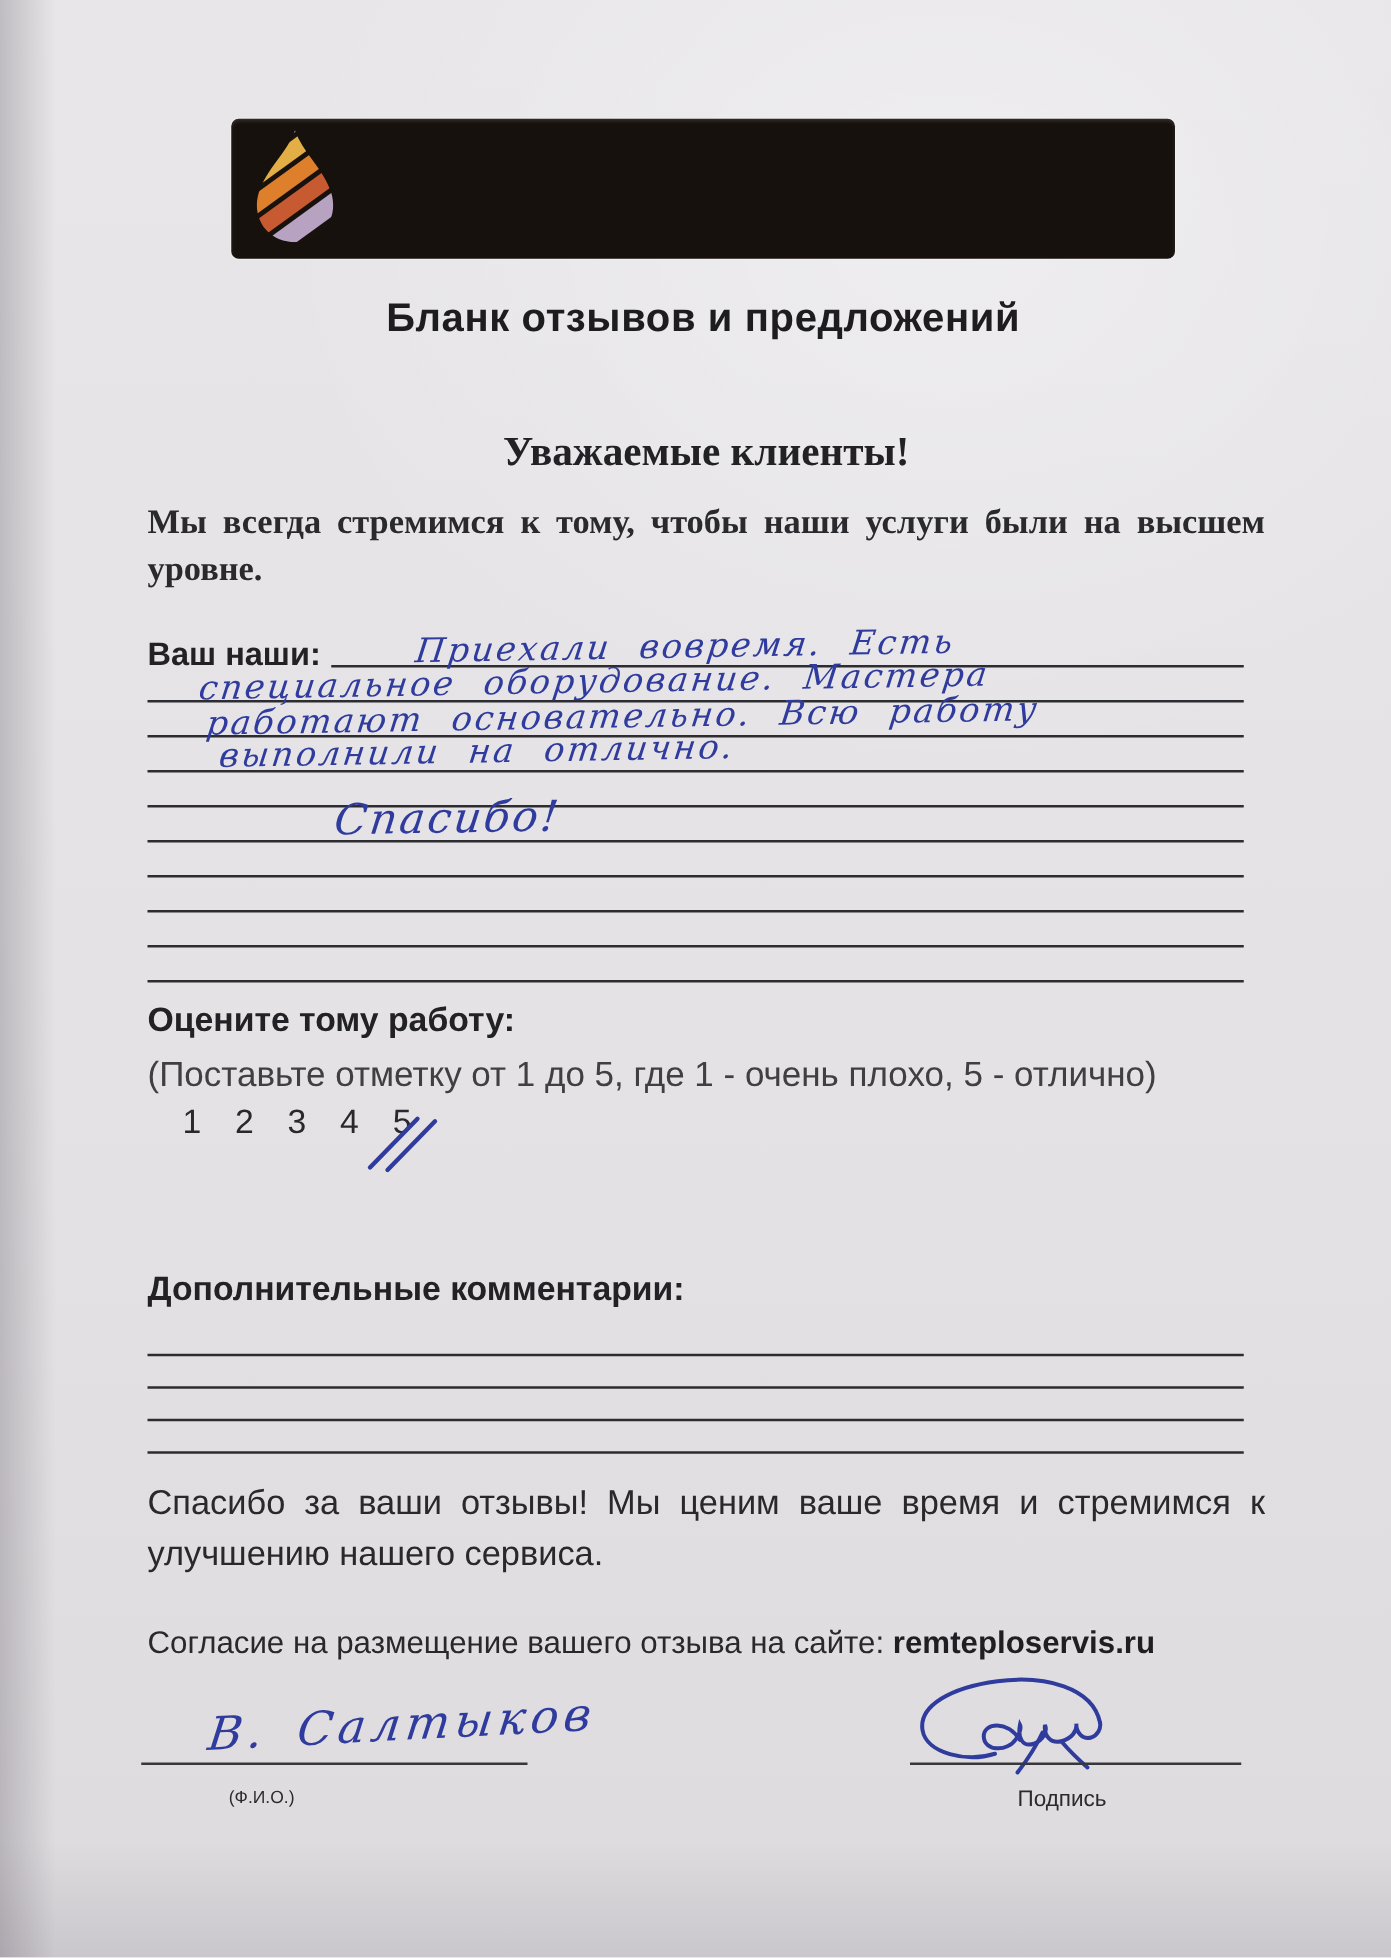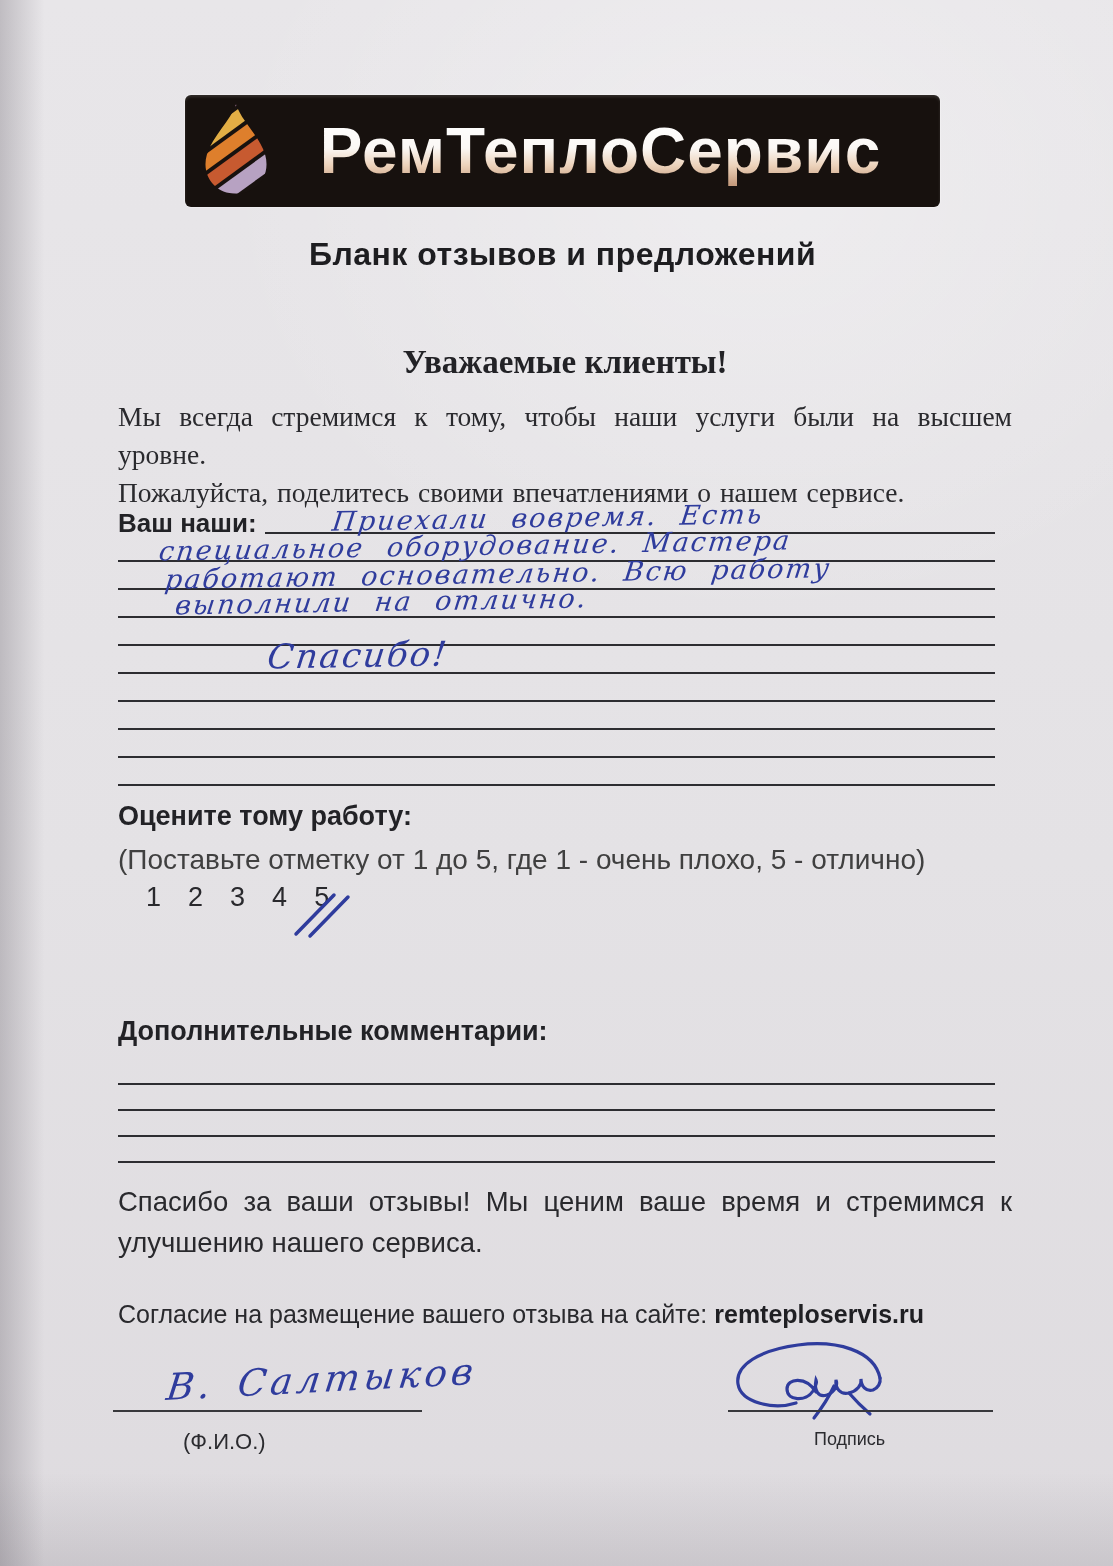--- a/index.html
+++ b/index.html
@@ -23,21 +23,21 @@
        padding-right:10px;white-space:nowrap;
        background:linear-gradient(180deg,#ffffff 8%,#fbf8f5 46%,#ecd2ba 70%,#c append 90%);
        background:linear-gradient(180deg,#ffffff 8%,#fbf8f5 46%,#ecd2ba 70%,#c59b7d 95%);
        -webkit-background-clip:text;background-clip:text;color:transparent;}
   .subtitle{left:185px;top:236px;width:755px;text-align:center;
        font-size:32px;font-weight:bold;color:#1d1d20;letter-spacing:.5px;}
 
   .greet{left:118px;top:344px;width:894px;text-align:center;
        font-family:"Liberation Serif",serif;font-weight:bold;font-size:33px;color:#222226;}
   .intro{left:118px;top:398px;width:894px;font-family:"Liberation Serif",serif;
-       font-size:27.5px;line-height:38px;color:#2a2a2e;word-spacing:2px;}
+       font-size:27.5px;line-height:38px;color:#2a2a2e;word-spacing:2px;font-weight:bold;}
   .just{text-align:justify;text-align-last:justify;}
 
   
   .review{left:118px;top:506px;width:877px;}
   .review-label{position:absolute;left:0;top:2px;font-weight:bold;font-size:26px;color:#222226;}
   .rrow{position:relative;height:28px;}
   .rrow .rline{position:absolute;left:0;right:0;bottom:0;height:0;border-bottom:2px solid #2d2d31;}
   .rrow.first .rline{left:147px;}
   .hand{position:absolute;bottom:1px;white-space:nowrap;color:#2f3c9d;
        font-family:"DejaVu Serif",serif;font-style:italic;font-size:27px;
@@ -55,21 +55,21 @@
   .thanks{left:118px;top:1181px;width:894px;font-size:27.5px;line-height:41px;color:#29292d;}
   .consent{left:118px;top:1300px;font-size:25px;color:#29292d;}
   .consent b{color:#1f1f23;}
 
   .sigline{height:0;border-top:2px solid #38383c;}
   .sig-left-line{left:113px;top:1410px;width:309px;}
   .sig-right-line{left:728px;top:1410px;width:265px;}
   .sig-name{left:168px;top:1358px;color:#2f3c9d;font-family:"DejaVu Serif",serif;
        font-style:italic;font-size:37px;letter-spacing:4px;word-spacing:8px;
        transform:skewX(-10deg) rotate(-3deg);white-space:nowrap;}
-  .fio-label{left:183px;top:1429px;font-size:22px;color:#2b2b2f;}
+  .fio-label{left:183px;top:1429px;font-size:14px;color:#2b2b2f;}
   .sign-label{left:814px;top:1429px;font-size:18px;color:#2b2b2f;}
   .sig-scribble{left:730px;top:1336px;}
 </style>
 </head>
 <body>
 
 <div class="paper-shade"></div>
 
 <div class="abs logo-box">
   <span class="flame">
@@ -84,30 +84,28 @@
         <g transform="rotate(-36 36 48)">
           <rect x="-34" y="-2" width="140" height="14" fill="#bd8fb5"></rect>
           <rect x="-34" y="16" width="140" height="14" fill="#e2ae45"></rect>
           <rect x="-34" y="34" width="140" height="14" fill="#de7f2c"></rect>
           <rect x="-34" y="52" width="140" height="14" fill="#c75a30"></rect>
           <rect x="-34" y="70" width="140" height="16" fill="#b7a2c2"></rect>
         </g>
       </g>
     </svg>
   </span>
-  <span class="brand">РемТеплоСервис</span>
 </div>
 
 <div class="abs subtitle">Бланк отзывов и предложений</div>
 
 <div class="abs greet">Уважаемые клиенты!</div>
 
 <div class="abs intro">
   <div class="just">Мы всегда стремимся к тому, чтобы наши услуги были на высшем уровне.</div>
-  <div>Пожалуйста, поделитесь своими впечатлениями о нашем сервисе.</div>
 </div>
 
 <div class="abs review">
   <span class="review-label">Ваш наши:</span>
   <div class="rrow first">
     <span class="rline"></span>
     <span class="hand" style="left:215px">Приехали вовремя. Есть</span>
   </div>
   <div class="rrow">
     <span class="rline"></span>

